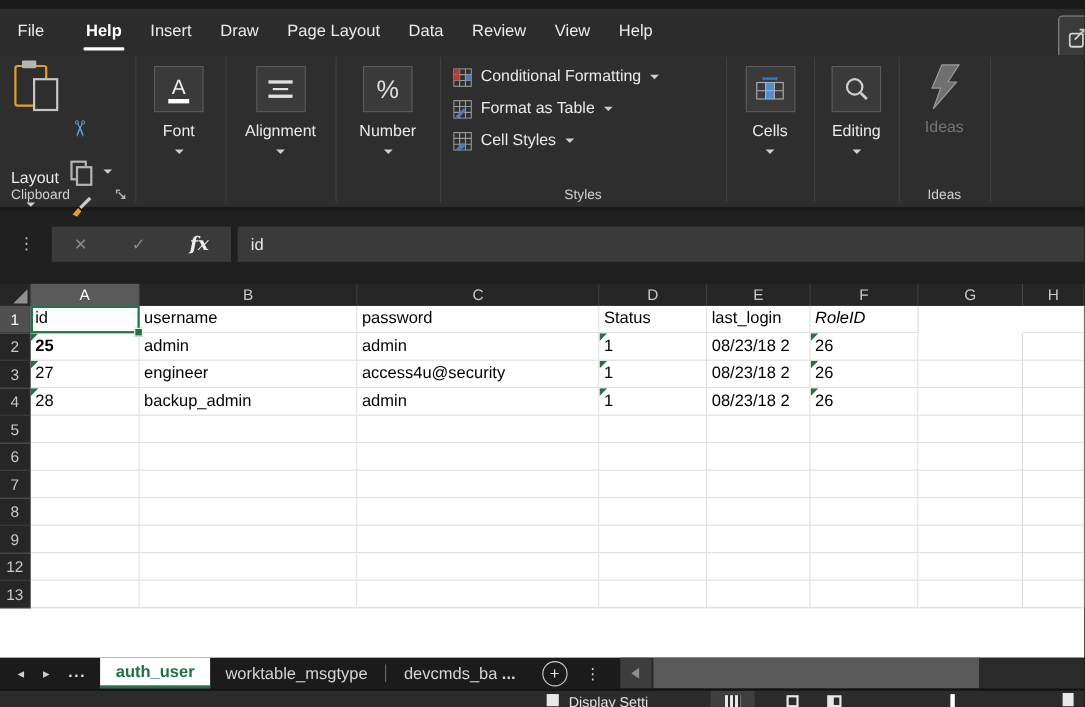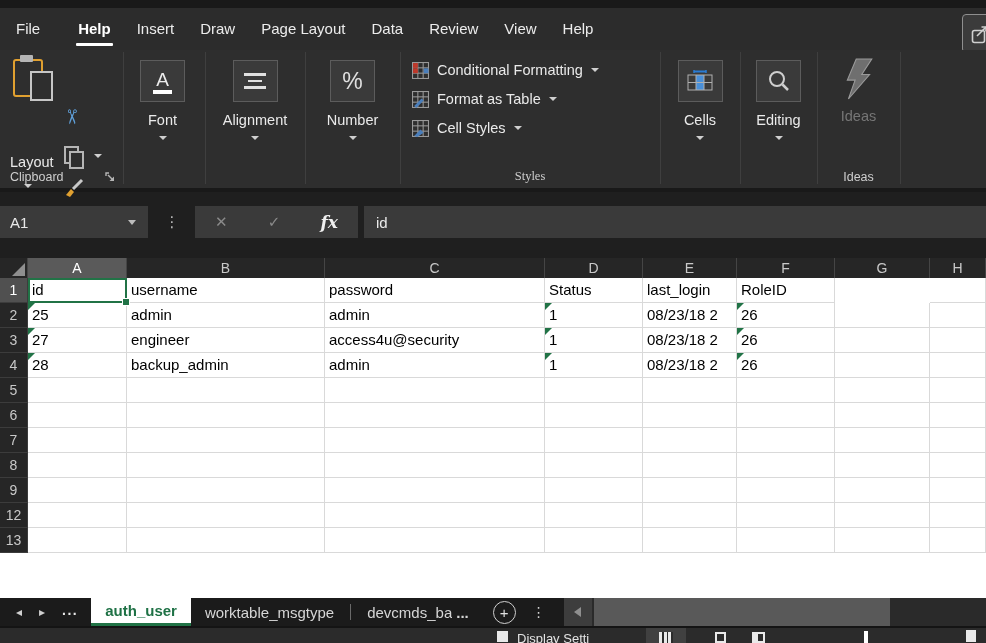--- a/index.html
+++ b/index.html
@@ -223,21 +223,21 @@
             <rect x="0.5" y="0.5" width="15" height="15" fill="none" stroke="#9a9a9a"></rect>
             <line x1="5.5" y1="0.5" x2="5.5" y2="15.5" stroke="#9a9a9a"></line>
             <line x1="10.5" y1="0.5" x2="10.5" y2="15.5" stroke="#9a9a9a"></line>
             <line x1="0.5" y1="5.5" x2="15.5" y2="5.5" stroke="#9a9a9a"></line>
             <line x1="0.5" y1="10.5" x2="15.5" y2="10.5" stroke="#9a9a9a"></line>
             <polygon points="2,15 8,9 11,12 5,16" fill="#4a7ebb"></polygon>
           </svg>
         <span class="st-label">Cell Styles</span>
         <span class="chev"></span>
       </div>
-      <span class="grp-label" style="left:0;width:100%;text-align:center;font-family:Liberation Serif, serif;">Styles</span>
+      <span class="grp-label" style="left:0;width:100%;text-align:center;">Styles</span>
     </div>
     <div class="rdiv" style="left:660px"></div>
 
     <div class="grp-mid" style="left:660px;width:80px">
       <div class="ribbox">
         <svg width="28" height="24" viewBox="0 0 28 24">
             <rect x="10" y="6" width="8" height="15" fill="#4a90d9"></rect>
             <rect x="2" y="6" width="24" height="15" fill="none" stroke="#b0b0b0"></rect>
             <line x1="10" y1="6" x2="10" y2="21" stroke="#b0b0b0"></line>
             <line x1="18" y1="6" x2="18" y2="21" stroke="#b0b0b0"></line>
@@ -268,24 +268,20 @@
       <svg width="30" height="44" viewBox="0 0 27 38">
           <polygon points="11,1 25,1 16,15 23,15 4,37 10,20 3,20" fill="#6f6f6f" stroke="#9a9a9a" stroke-width="1"></polygon>
         </svg>
       <span class="ideas-label">Ideas</span>
       <span class="grp-label" style="left:0;width:100%;text-align:center;">Ideas</span>
     </div>
     <div class="rdiv" style="left:900px"></div>
   </div>
 
   <div class="formulabar">
-    <div class="namebox">
-      <span>A1</span>
-      <span class="nb-arrow"></span>
-    </div>
     <span class="fdots">⋮</span>
     <div class="fbtns">
       <span class="fx-cancel">✕</span>
       <span class="fx-ok">✓</span>
       <span class="fx-fn">fx</span>
     </div>
     <div class="finput">
       <span>id</span>
     </div>
   </div>
@@ -305,27 +301,27 @@
     </div>
 
   <div class="gridarea">
       <div class="grow">
         <div class="rowh sel">1</div>
         <div class="cell sel" style="width: 99px;"><span>id</span><span class="fillhandle"></span></div>
         <div class="cell" style="width: 198px;"><span>username</span></div>
         <div class="cell" style="width: 220px;"><span>password</span></div>
         <div class="cell" style="width: 98px;"><span>Status</span></div>
         <div class="cell" style="width: 94px;"><span>last_login</span></div>
-        <div class="cell" style="width: 98px;"><span>RoleID</span></div>
+        <div class="cell" style="width: 98px; font-style: italic;"><span>RoleID</span></div>
         <div class="cell" style="width: 95px; margin-top: 48px;"><span>Remark</span></div>
         <div class="cell" style="width: 56px;"></div>
       </div>
       <div class="grow">
         <div class="rowh">2</div>
-        <div class="cell" style="width: 99px;"><span>25</span><span class="flag"></span></div>
+        <div class="cell" style="width: 99px; font-weight: bold;"><span>25</span><span class="flag"></span></div>
         <div class="cell" style="width: 198px;"><span>admin</span></div>
         <div class="cell" style="width: 220px;"><span>admin</span></div>
         <div class="cell" style="width: 98px;"><span>1</span><span class="flag"></span></div>
         <div class="cell" style="width: 94px;"><span>08/23/18 2</span></div>
         <div class="cell" style="width: 98px;"><span>26</span><span class="flag"></span></div>
         <div class="cell" style="width: 95px;"></div>
         <div class="cell" style="width: 56px;"></div>
       </div>
       <div class="grow">
         <div class="rowh">3</div>

